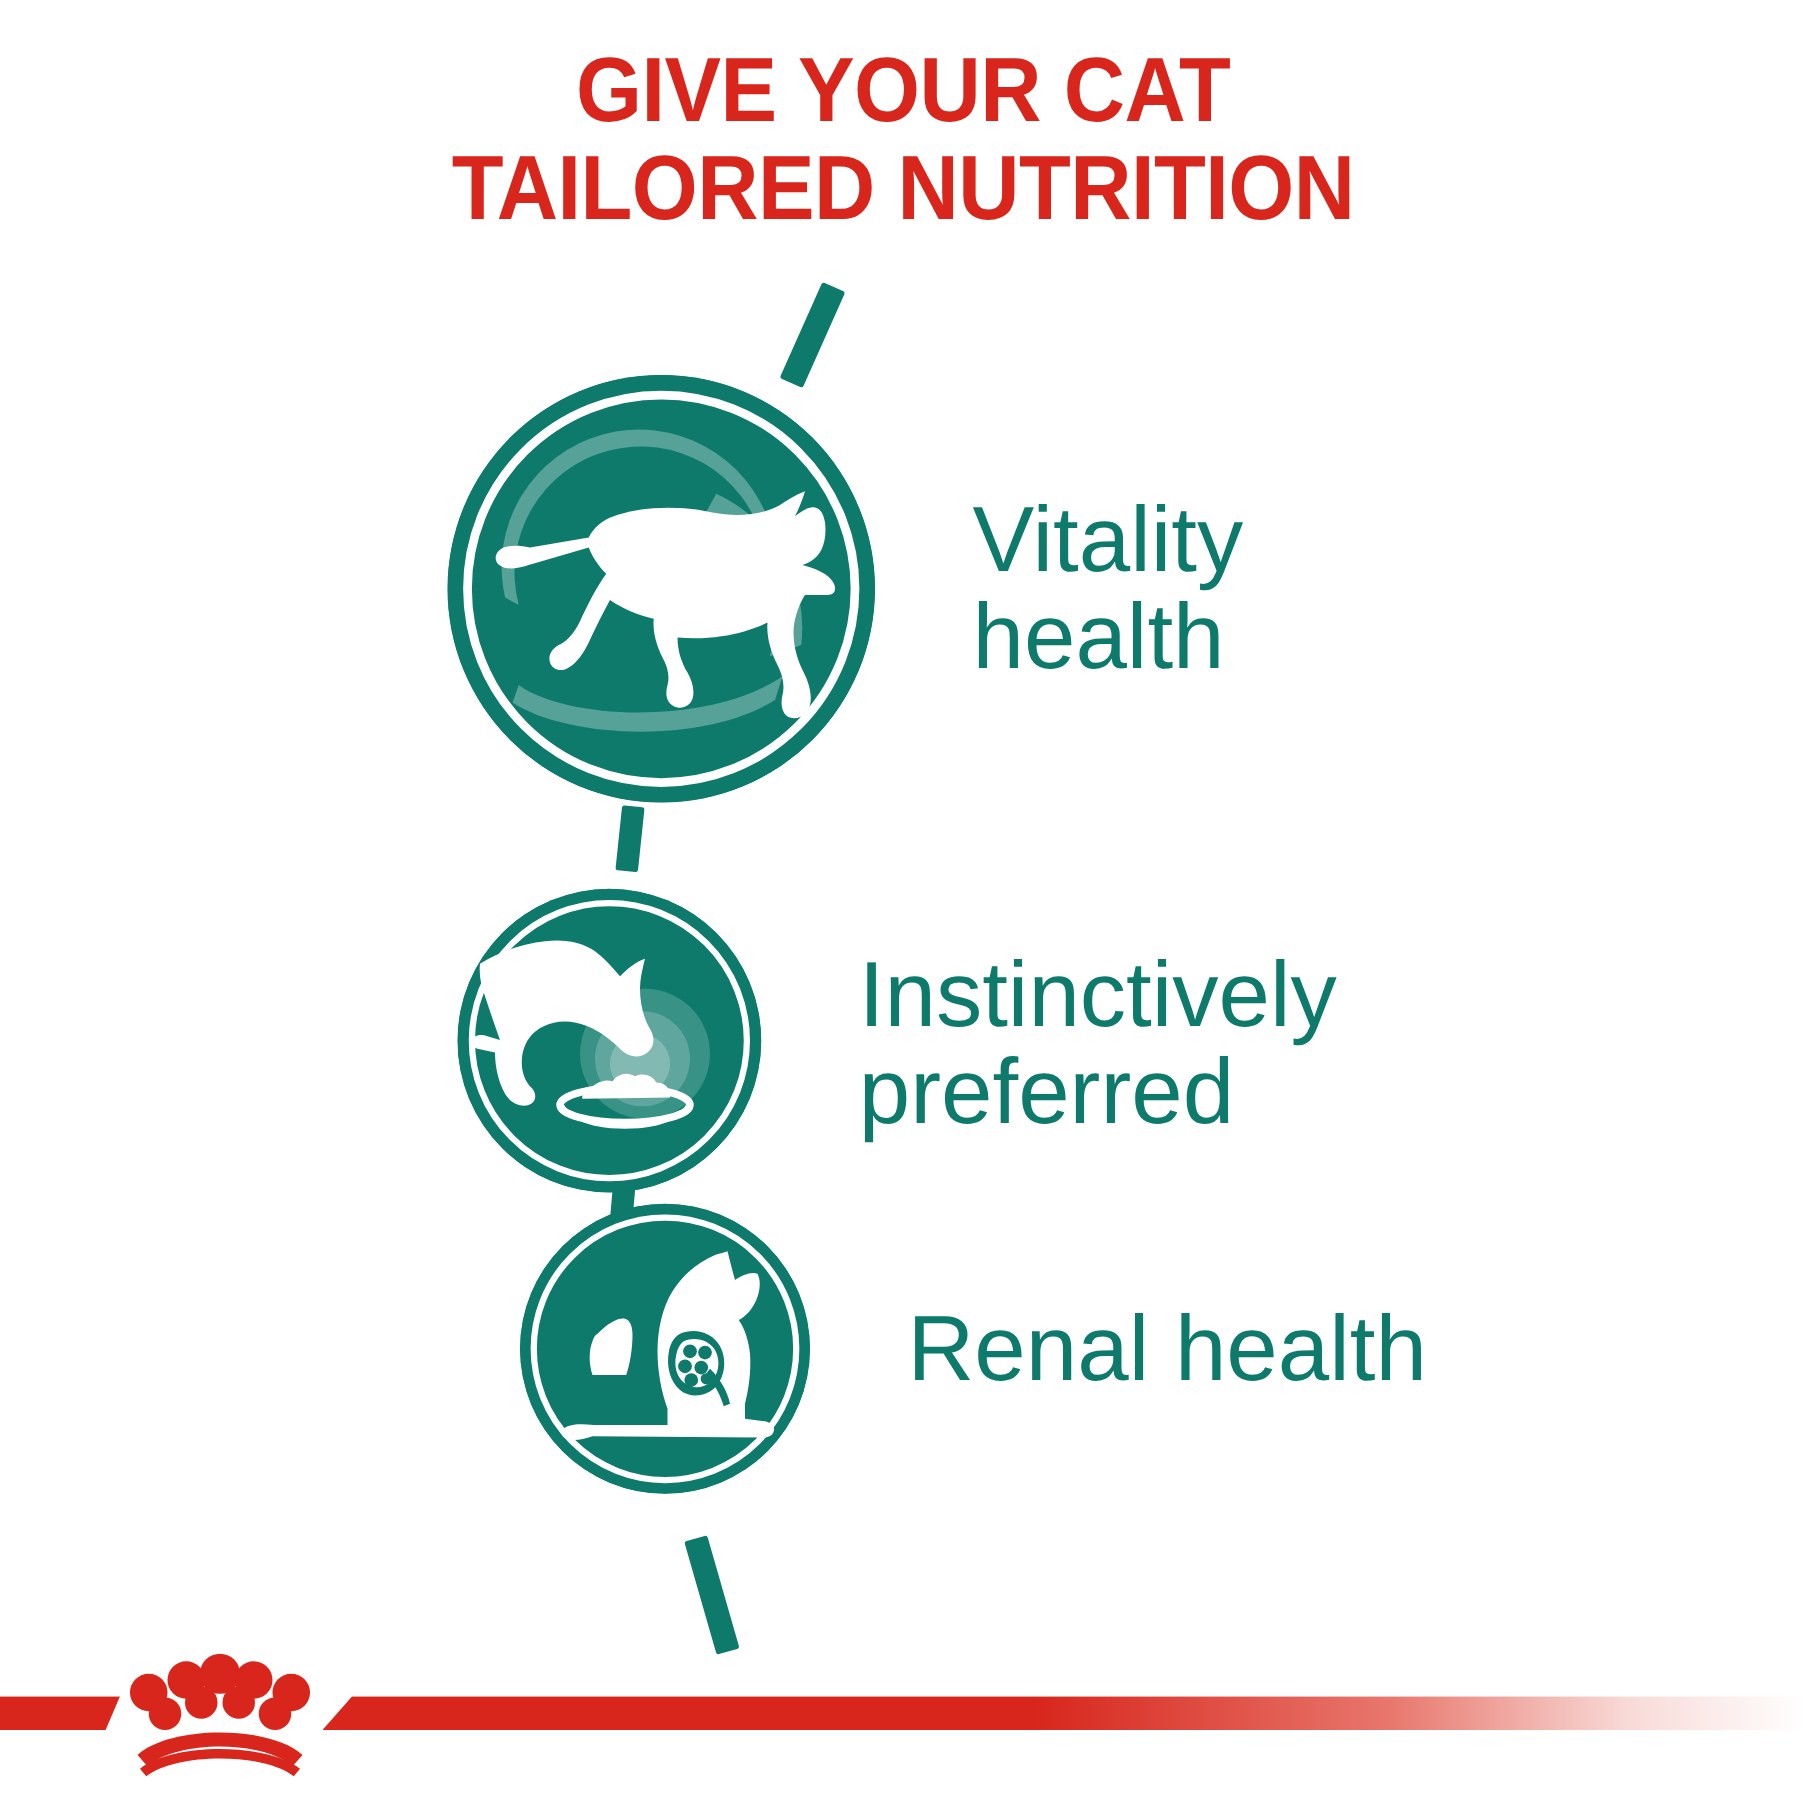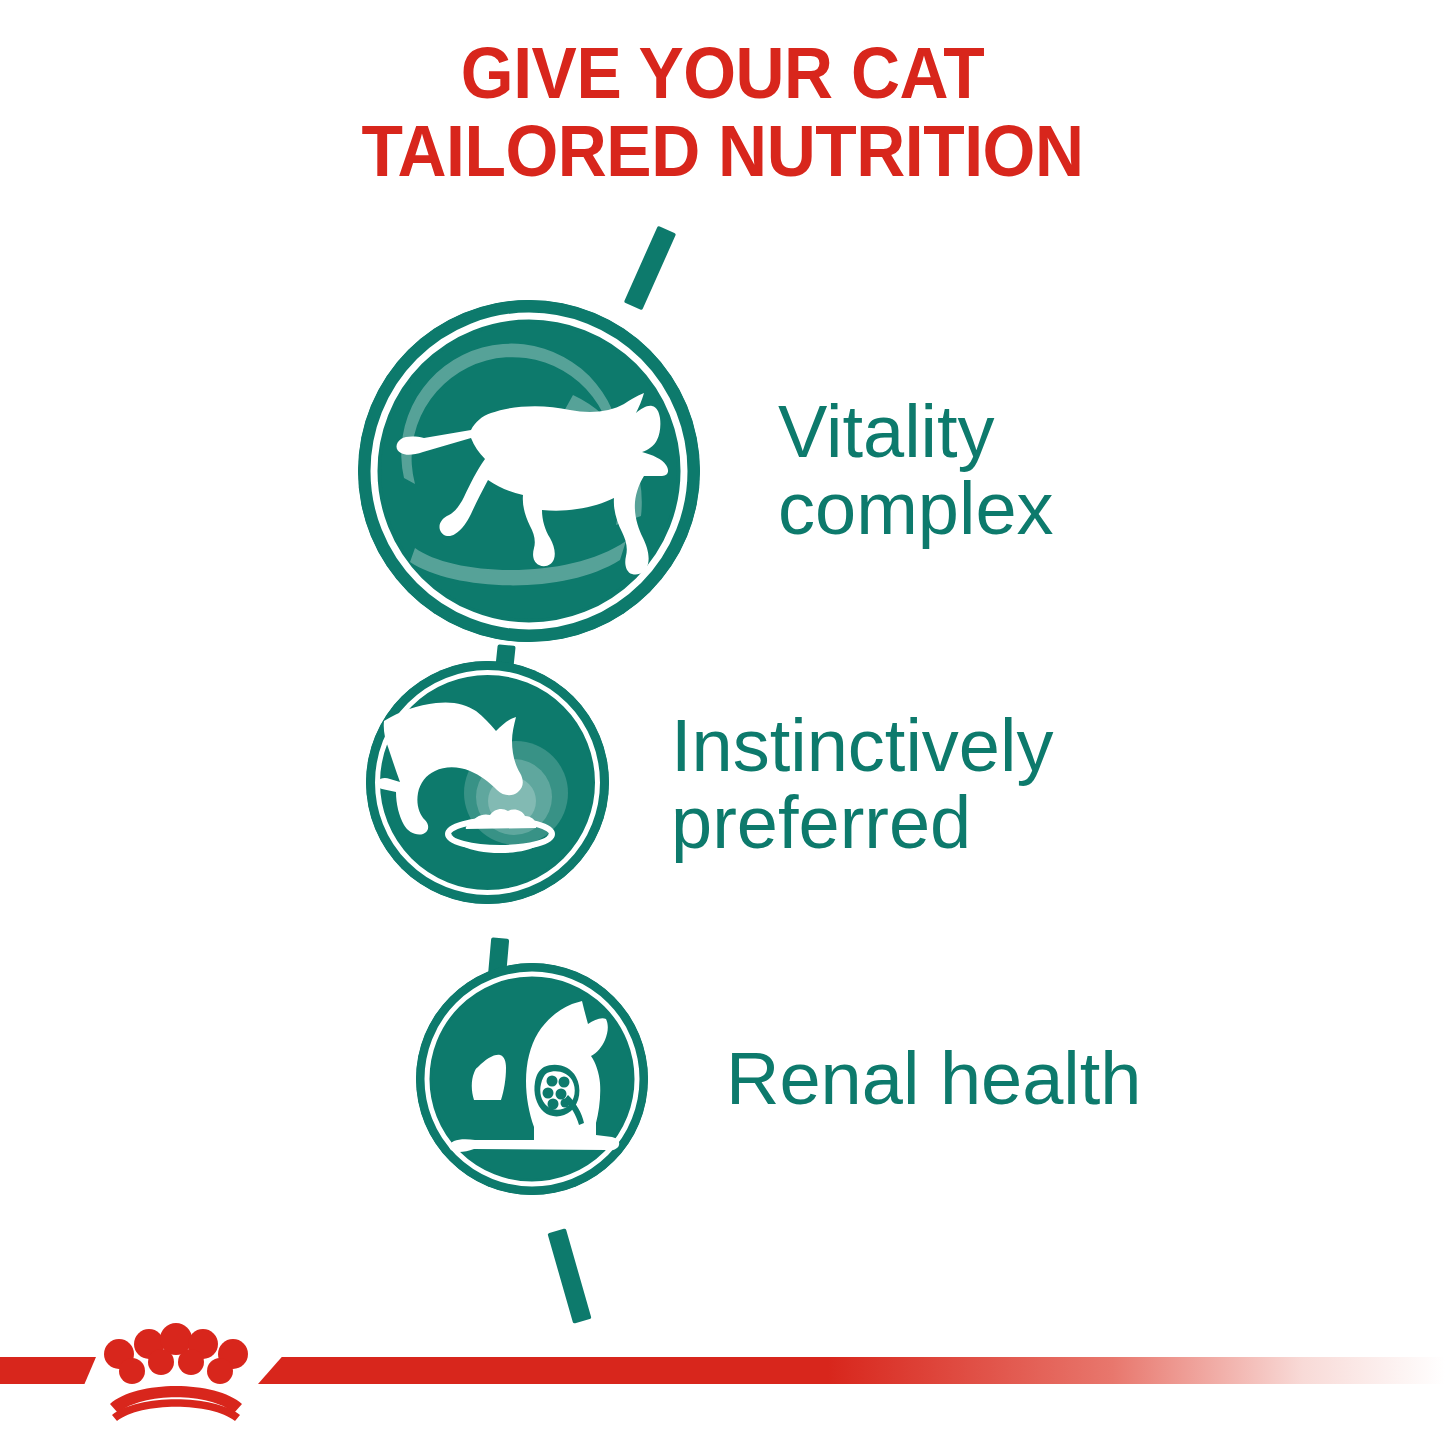--- a/index.html
+++ b/index.html
@@ -38,21 +38,21 @@
   }
 
   
   .benefit-row {
     position: absolute;
     display: flex;
     align-items: center;
   }
 
   #row-1 { left: 358px; top: 300px; }
-  #row-2 { left: 366px; top: 661px; }
+  #row-2 { left: 366px; top: 711px; gap: 16px; }
   #row-3 { left: 416px; top: 963px; justify-content: center; }
 
   .icon-circle {
     position: relative;
     flex: 0 0 auto;
     border-radius: 50%;
     background: #0D7A6C;
     overflow: hidden;
   }
   .icon-circle svg { display: block; width: 100%; height: 100%; }
@@ -176,21 +176,21 @@
                  C48 136 57 136 66 138
                  L113 130
                  C117 122 124 116 133 113
                  C155 105 186 104 212 110
                  C232 114 252 112 266 104
                  C272 100 278 96 286 93 Z" fill="#ffffff"></path>
 
         <path d="M277 113 C280 106 283 99 285 93 C279 97 273 101 267 104 Z" fill="#0D7A6C" opacity="0.0"></path>
       </svg>
     </div>
-    <div class="benefit-label" id="label-1">Vitality complex</div>
+    <div class="benefit-label" id="label-1">Vitality health</div>
   </div>
 
   <div class="benefit-row" id="row-2">
     <div class="icon-circle" id="circle-2">
       <svg viewBox="0 0 243 243" xmlns="http://www.w3.org/2000/svg">
         <circle cx="121.5" cy="121.5" r="121.5" fill="#0D7A6C"></circle>
         <circle cx="121.5" cy="121.5" r="110" fill="none" stroke="#ffffff" stroke-width="5"></circle>
         <circle cx="121.5" cy="121.5" r="105" fill="#0D7A6C"></circle>
 
         <circle cx="150" cy="132" r="52" fill="#ffffff" opacity="0.18"></circle>

